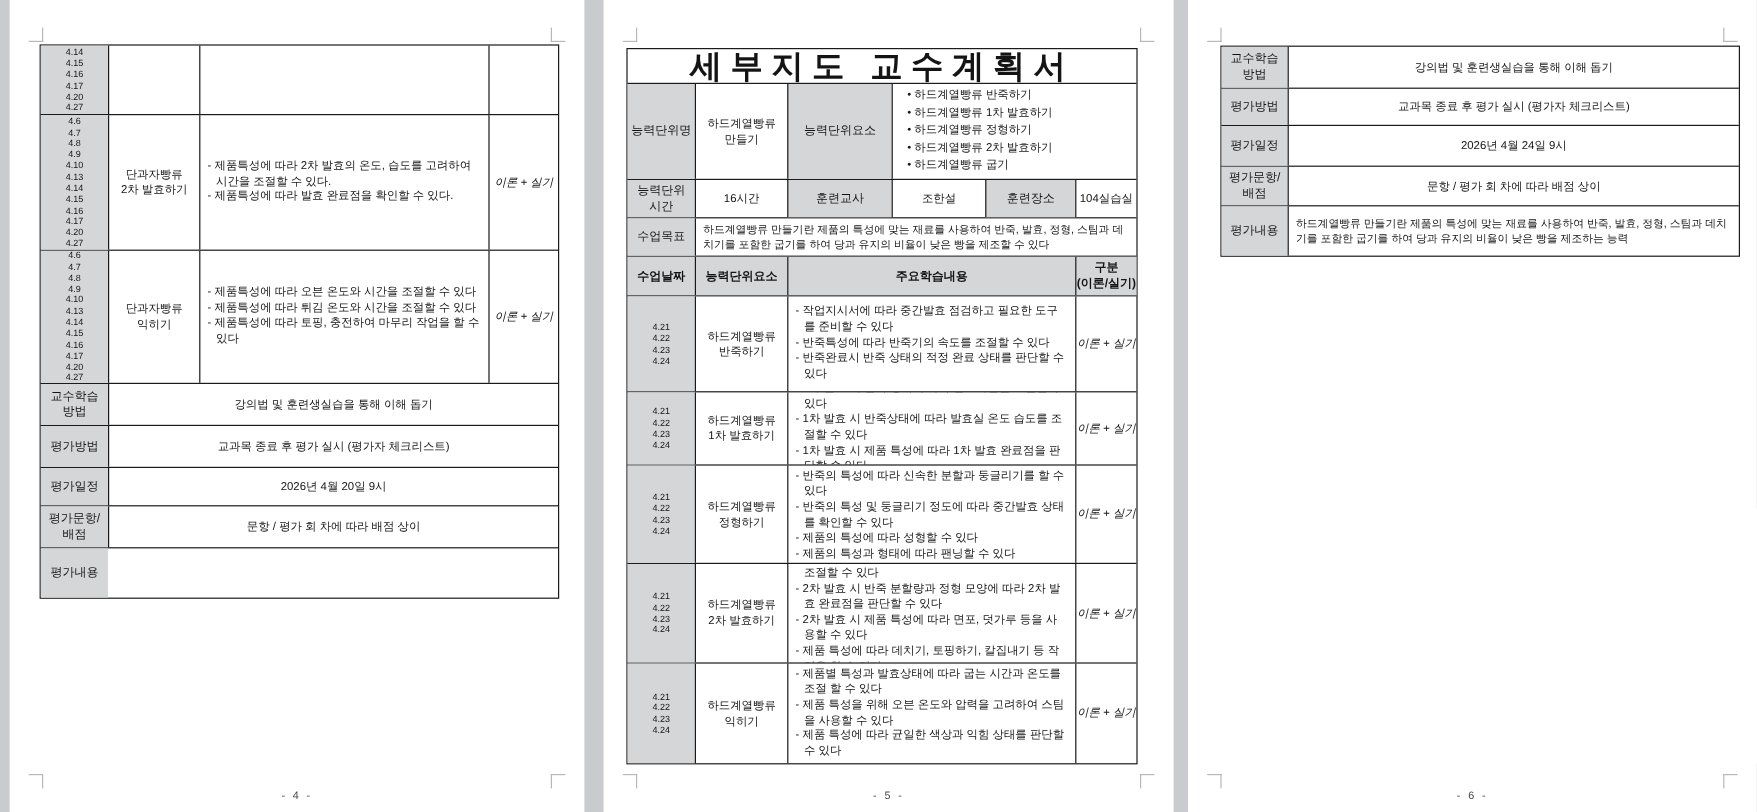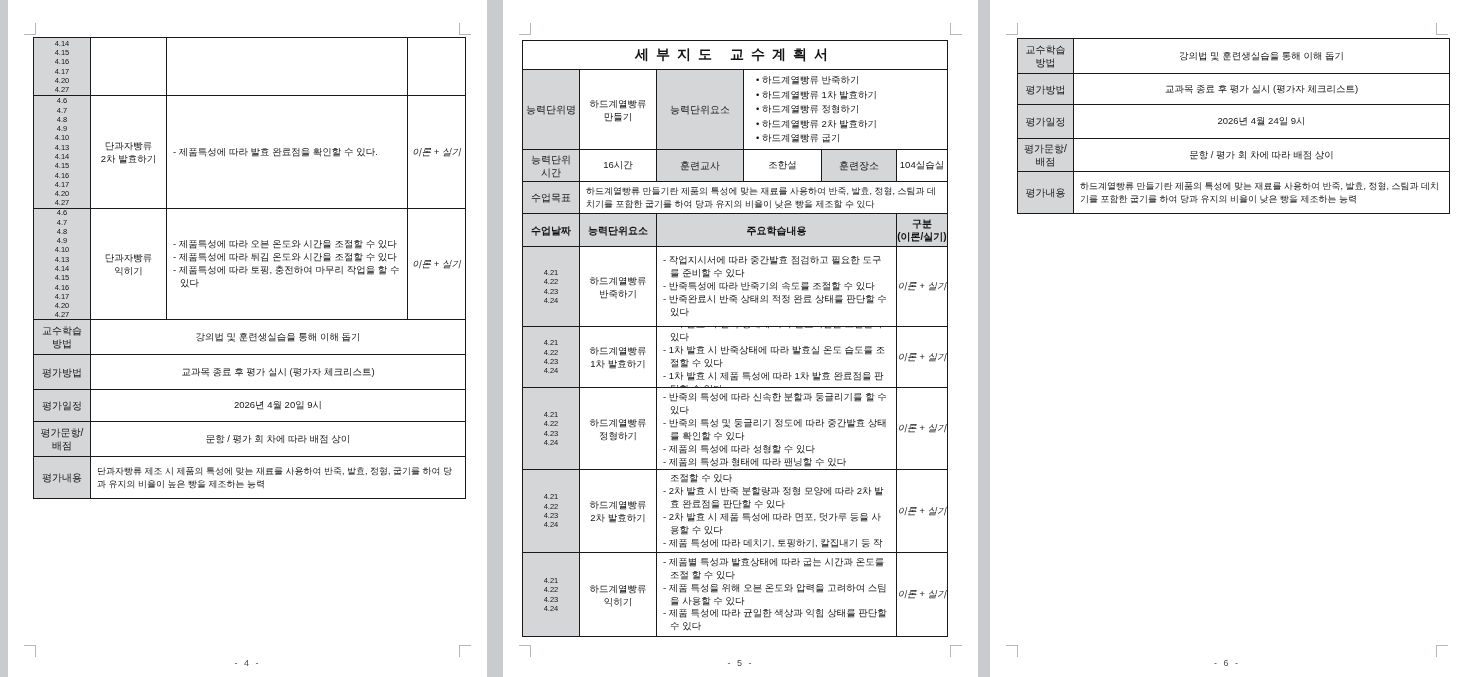--- a/index.html
+++ b/index.html
@@ -22,21 +22,21 @@
   .trow:first-child{border-top:0;}
   .cell{
     box-sizing:border-box;border-left:1px solid #1a1a1a;
     display:flex;align-items:center;justify-content:center;
     text-align:center;overflow:hidden;flex:none;
   }
   .cell:first-child{border-left:0;}
   .gray{background:#d5d6d7;}
 
   .title-cell{flex:1;}
-  .title{font-size:14px;font-weight:bold;letter-spacing:7px;white-space:nowrap;}
+  .title{font-size:27px;font-weight:bold;letter-spacing:7px;white-space:nowrap;}
 
   .dates{flex-direction:column;font-size:7.5px;line-height:9.3px;}
   .name{font-size:9.5px;line-height:13px;white-space:pre-line;}
   .label{font-size:10px;line-height:13px;white-space:pre-line;}
   .hdr{font-size:10px;line-height:13px;font-weight:bold;white-space:pre-line;}
   .value{font-size:9.5px;}
   .category{font-size:9.5px;white-space:nowrap;font-style:italic;}
   .points{
     flex-direction:column;align-items:stretch;justify-content:center;
     text-align:left;font-size:9.5px;line-height:12.9px;padding:3px 6px;
@@ -90,20 +90,21 @@
             <div>4.14</div>
             <div>4.15</div>
             <div>4.16</div>
             <div>4.17</div>
             <div>4.20</div>
             <div>4.27</div>
           </div>
           <div class="cell name" style="width: 76px;">단과자빵류
 2차 발효하기</div>
           <div class="cell points" style="width: 241px;">
+            <div class="pt">- 제품특성에 따라 2차 발효의 온도, 습도를 고려하여 시간을 조절할 수 있다.</div>
             <div class="pt">- 제품특성에 따라 발효 완료점을 확인할 수 있다.</div>
           </div>
           <div class="cell category" style="flex: 1 1 0%;">이론 + 실기</div>
         </div>
         <div class="trow" style="height: 111px;">
           <div class="cell gray dates" style="width: 56px;">
             <div>4.6</div>
             <div>4.7</div>
             <div>4.8</div>
             <div>4.9</div>
@@ -138,21 +139,20 @@
           <div class="cell gray label" style="width: 56px;">평가일정</div>
           <div class="cell value" style="flex: 1 1 0%;">2026년 4월 20일 9시</div>
         </div>
         <div class="trow" style="height: 35px;">
           <div class="cell gray label" style="width: 56px;">평가문항/
 배점</div>
           <div class="cell value" style="flex: 1 1 0%;">문항 / 평가 회 차에 따라 배점 상이</div>
         </div>
         <div class="trow" style="height: 42px;">
           <div class="cell gray label" style="width: 56px;">평가내용</div>
-          <div class="cell para" style="flex: 1 1 0%;">단과자빵류 제조 시 제품의 특성에 맞는 재료를 사용하여 반죽, 발효, 정형, 굽기를 하여 당과 유지의 비율이 높은 빵을 제조하는 능력</div>
         </div>
       </div>
     <div class="pagenum">- 4 -</div>
   </section>
 
   <section class="page" style="left:503px;width:475px">
     <i class="mark tl"></i>
     <i class="mark tr"></i>
     <i class="mark bl"></i>
     <i class="mark br"></i>

